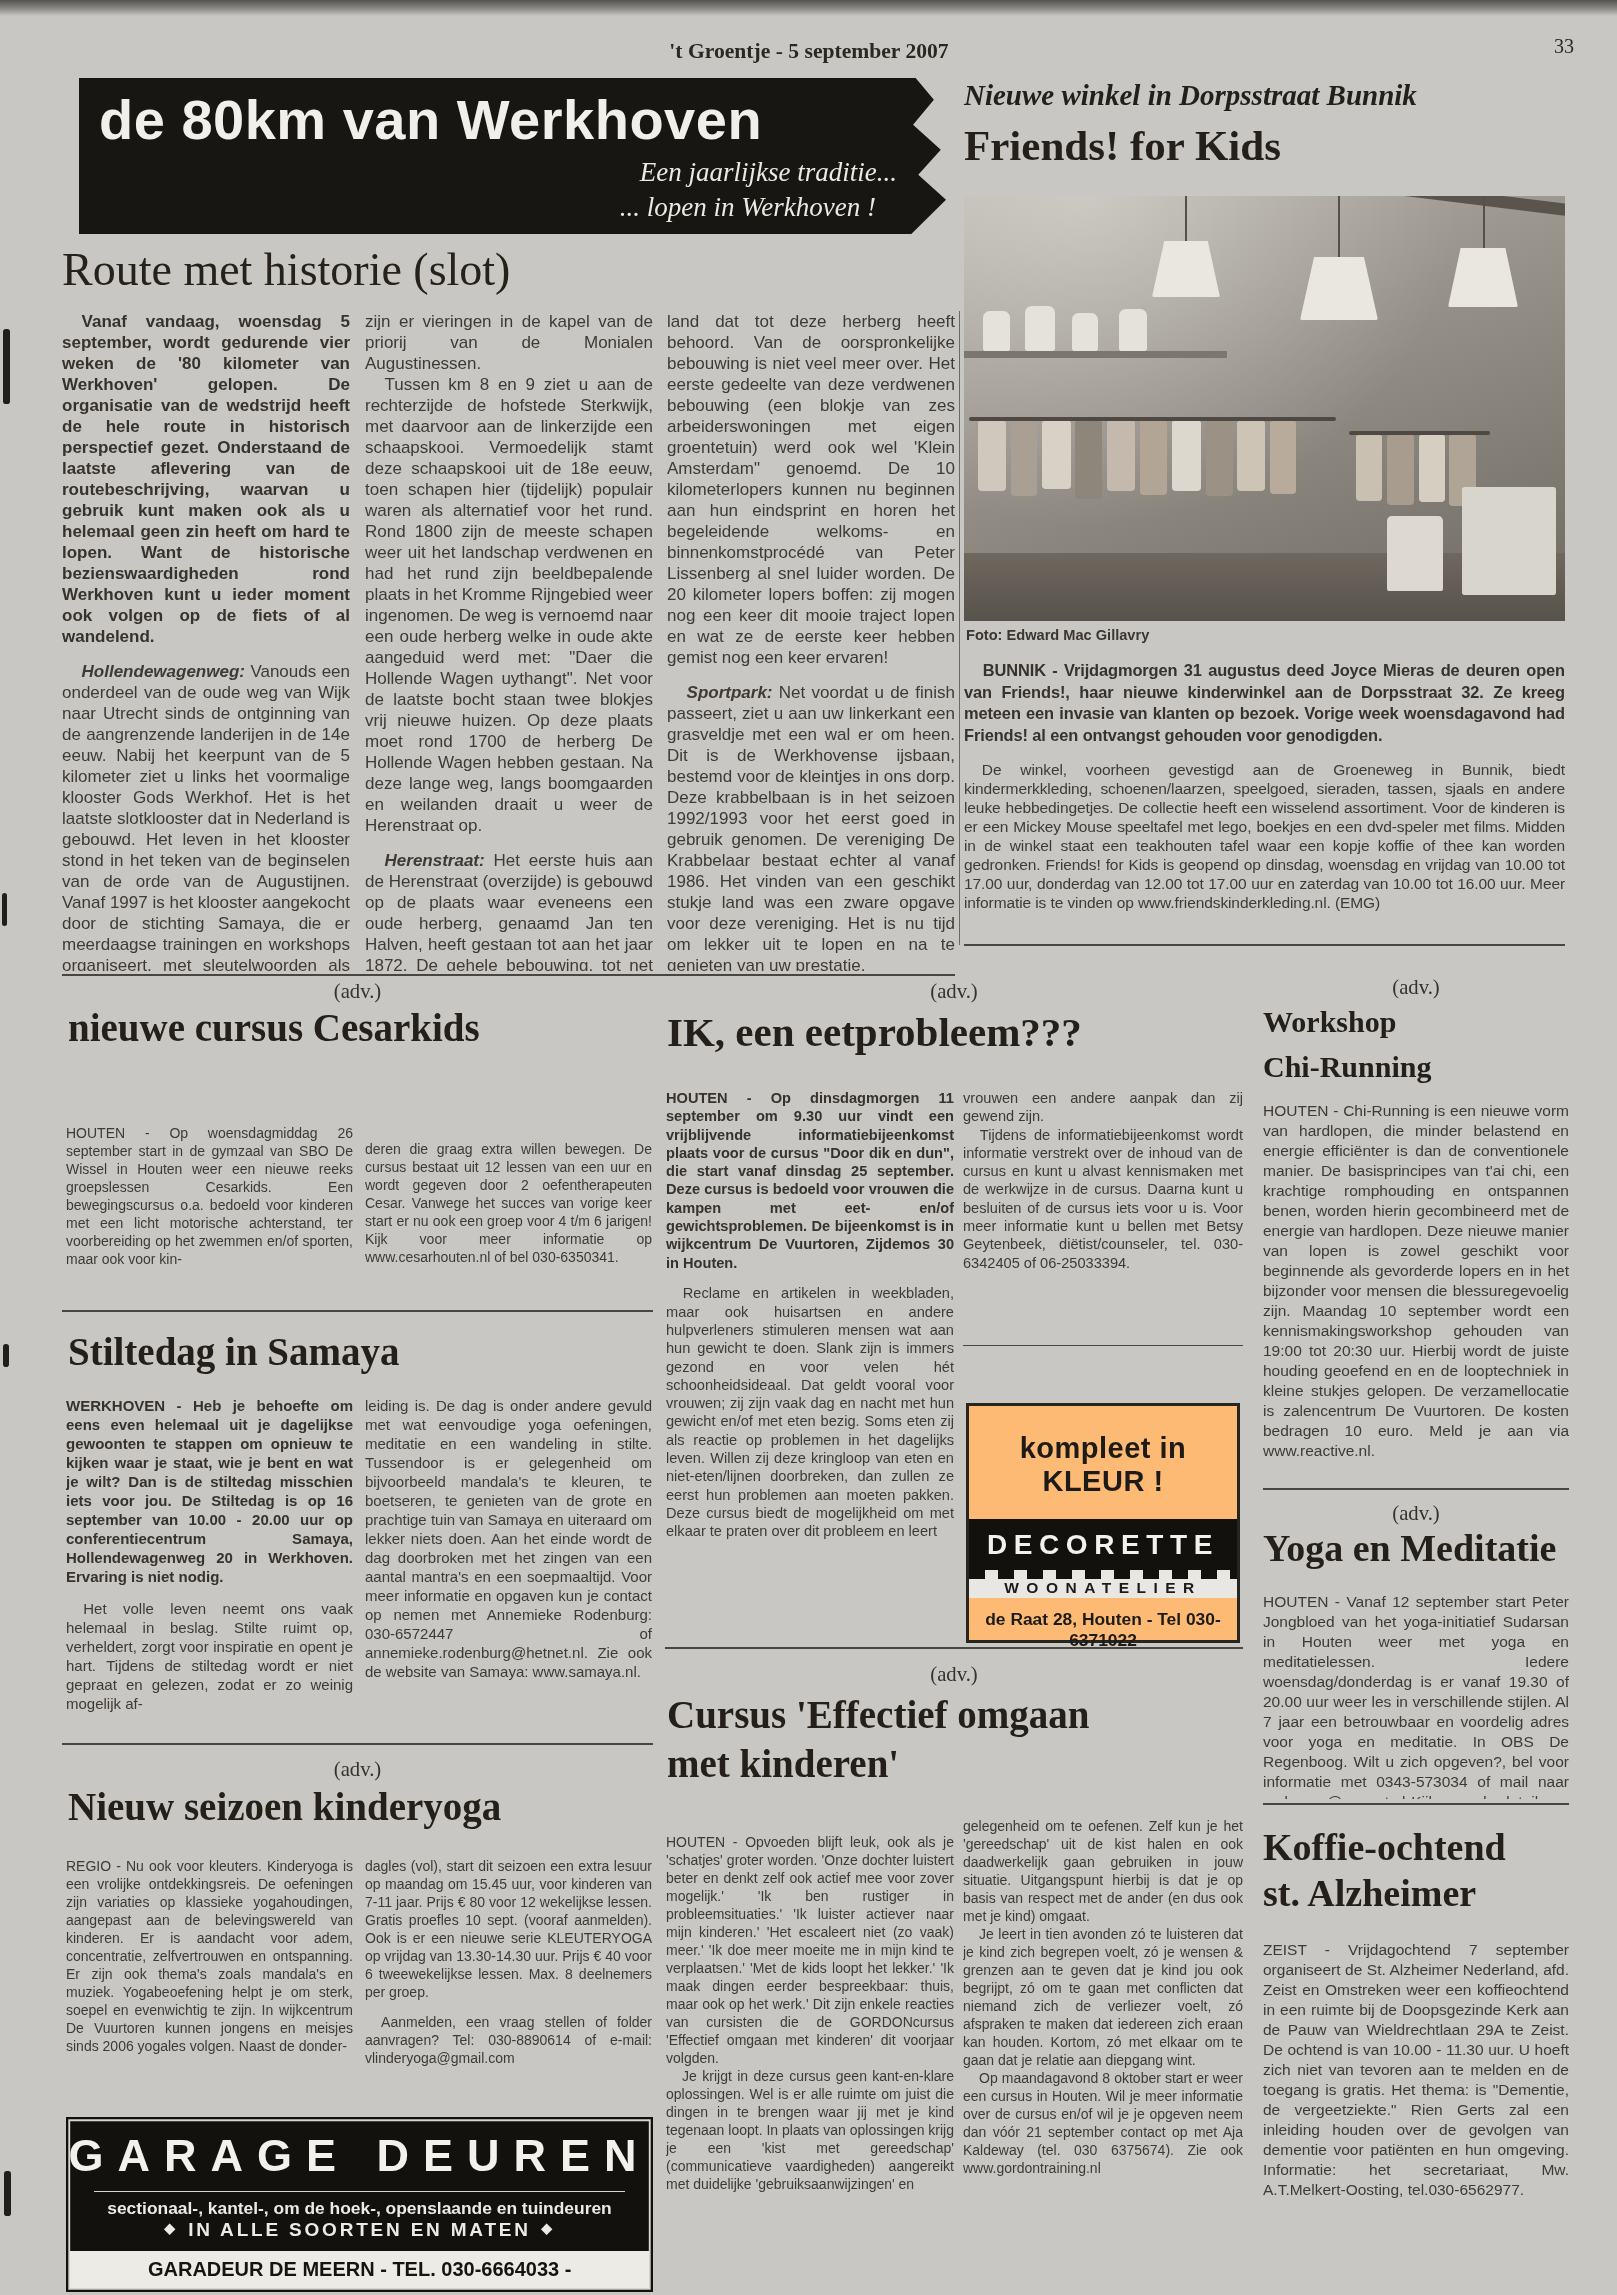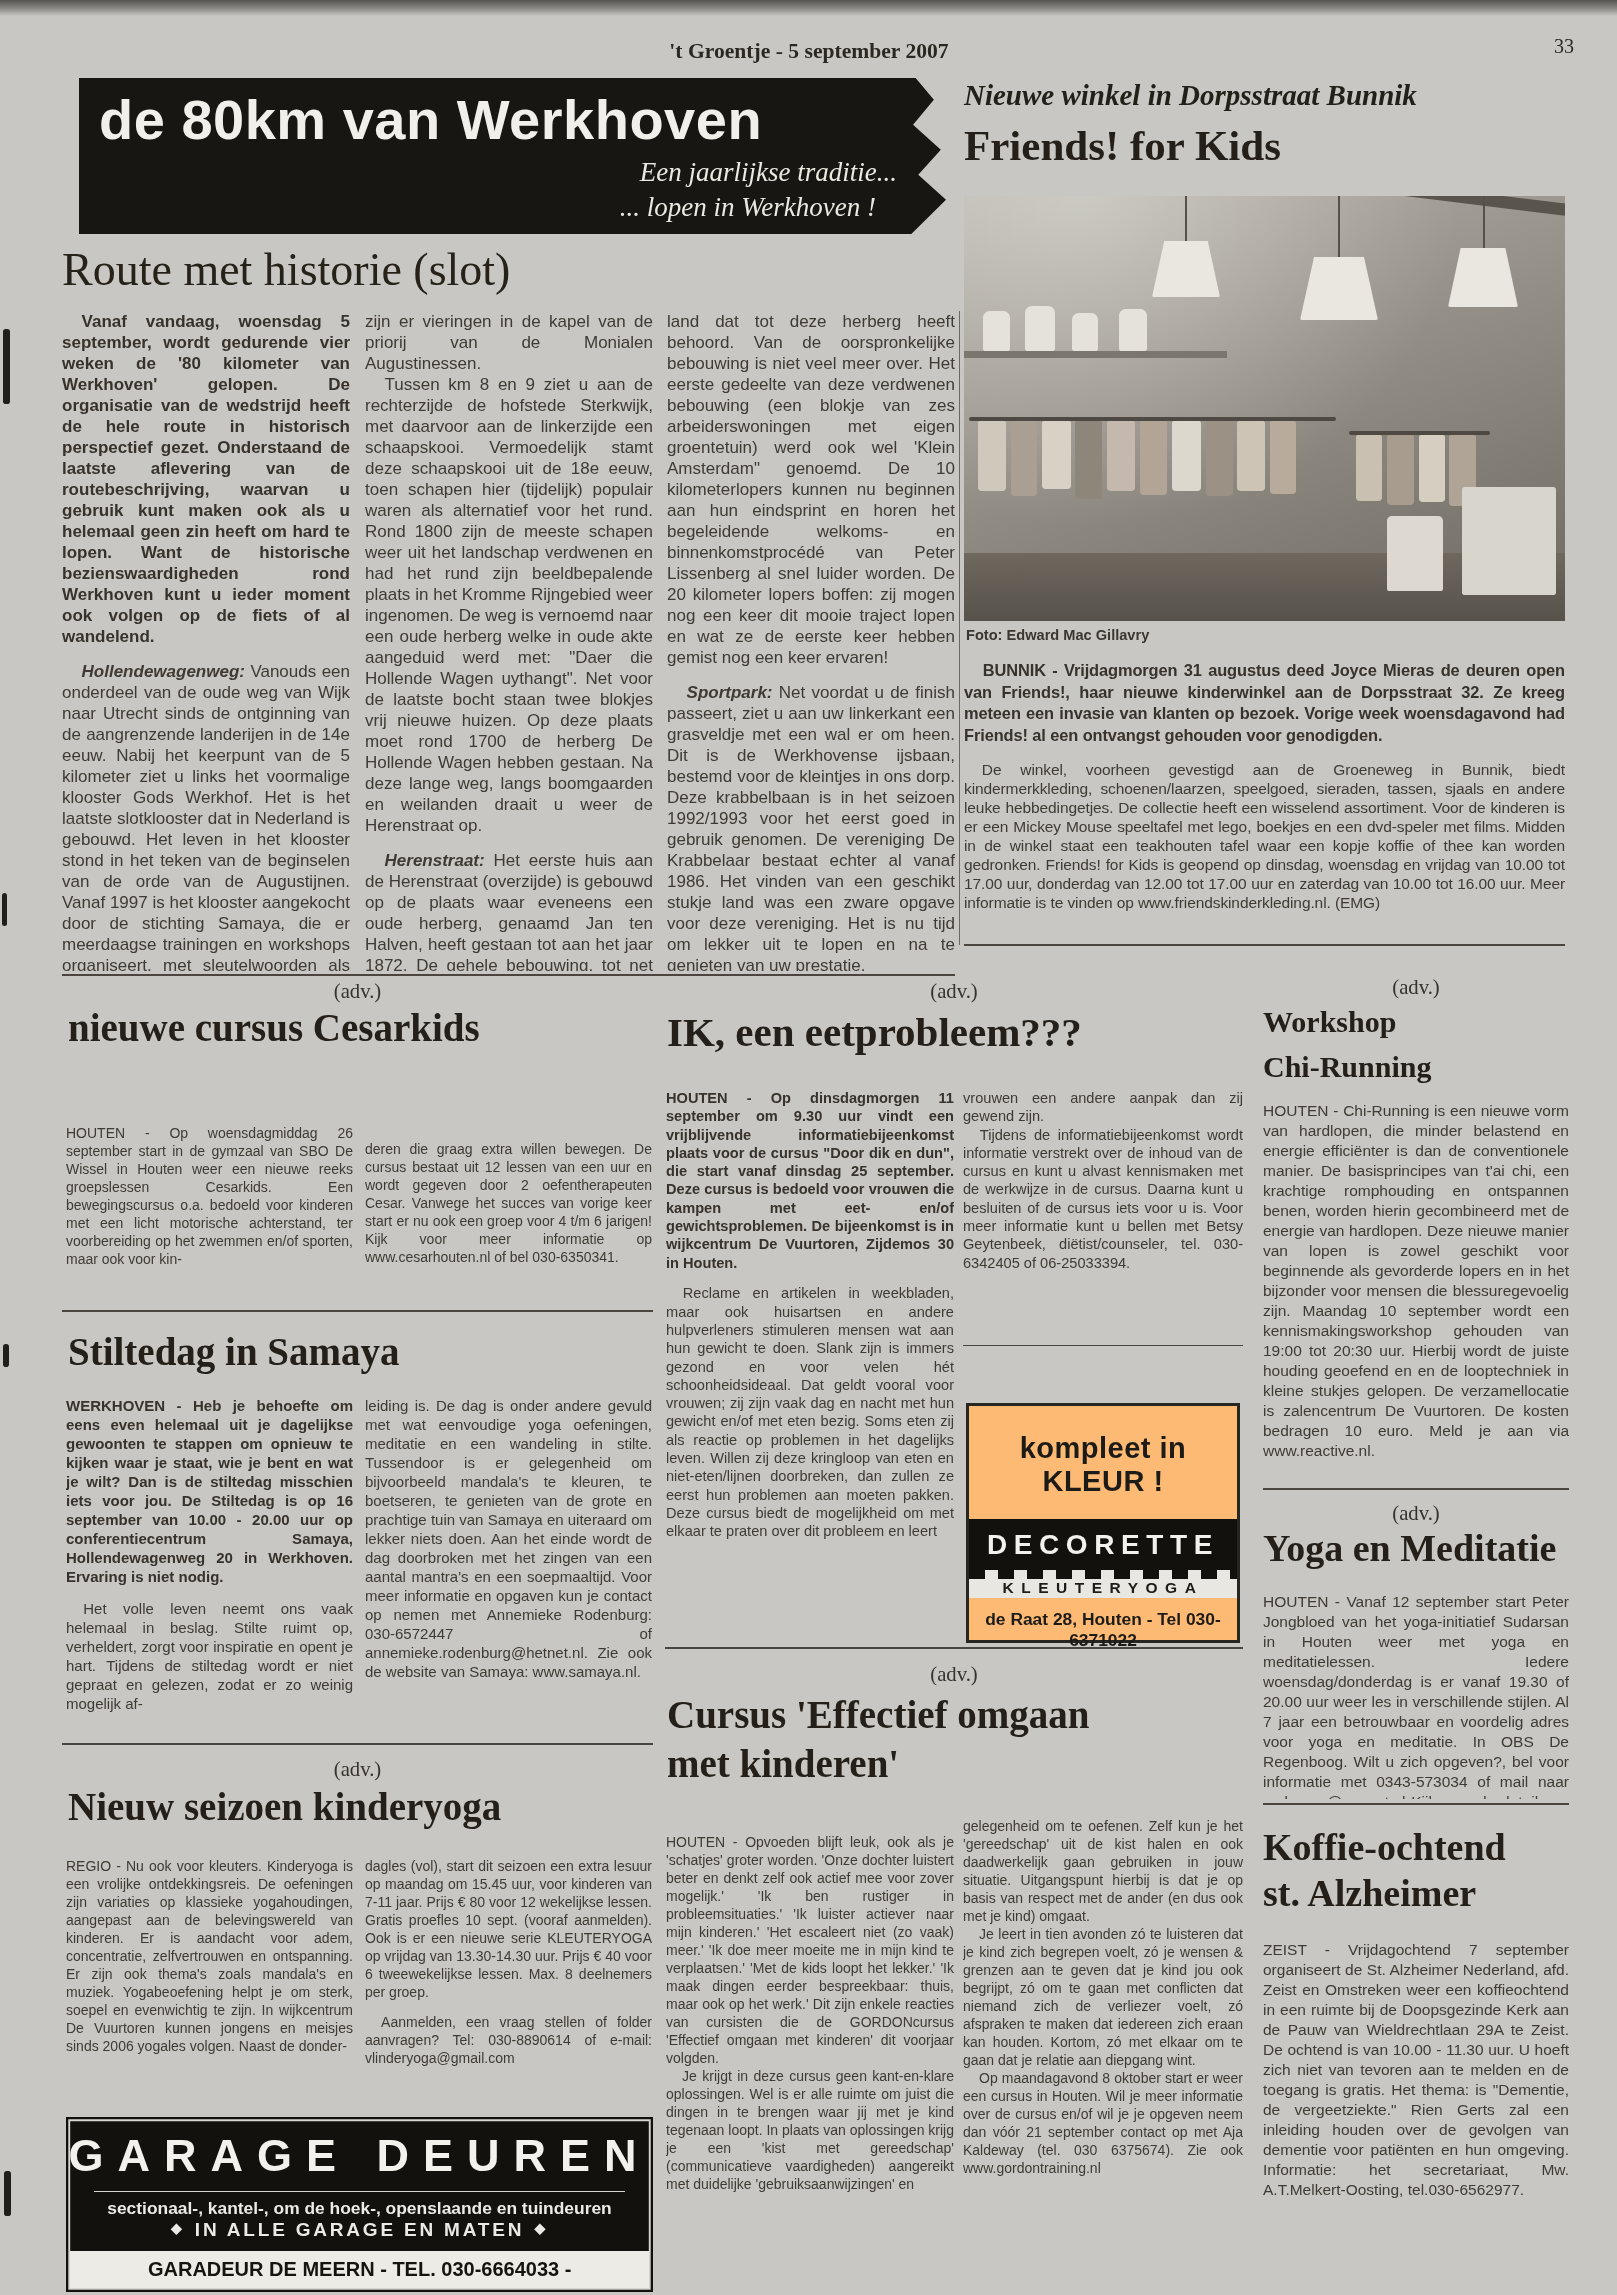--- a/index.html
+++ b/index.html
@@ -167,21 +167,21 @@
   <div class="abs body-col" style="left:365px;top:1857px;width:287px;height:254px;font-size:14px;line-height:18px;">
     <p class="noindent">dagles (vol), start dit seizoen een extra lesuur op maandag om 15.45 uur, voor kinderen van 7-11 jaar. Prijs € 80 voor 12 wekelijkse lessen. Gratis proefles 10 sept. (vooraf aanmelden). Ook is er een nieuwe serie KLEUTERYOGA op vrijdag van 13.30-14.30 uur. Prijs € 40 voor 6 tweewekelijkse lessen. Max. 8 deelnemers per groep.</p>
     <p class="gap">Aanmelden, een vraag stellen of folder aanvragen? Tel: 030-8890614 of e-mail: vlinderyoga@gmail.com</p>
   </div>
 
   <div id="garage" class="abs" style="left:66px;top:2117px;width:587px;height:175px;">
     <div class="abs gtitle" style="left:0;top:13px;width:587px;">GARAGE DEUREN</div>
     <div class="abs" style="left:28px;top:74px;width:531px;height:1.4px;background:#d8d6d0;"></div>
     <div class="abs gl1" style="left:0;top:81px;width:587px;">sectionaal-, kantel-, om de hoek-, openslaande en tuindeuren</div>
     <div class="abs gl2" style="left:0;top:102px;width:587px;">
-      <span class="dia">◆</span><span>IN ALLE GARAGE EN MATEN</span><span class="dia">◆</span>
+      <span class="dia">◆</span><span>IN ALLE SOORTEN EN MATEN</span><span class="dia">◆</span>
     </div>
     <div class="abs gfoot" style="left:4.2px;top:134px;width:579px;height:37px;">GARADEUR DE MEERN - TEL. 030-6664033 - WWW.GARADEUR.NL</div>
   </div>
 
   <div class="abs adv" style="left:665px;top:980px;width:578px;">(adv.)</div>
   <div class="abs serifhead" style="left:667px;top:1008px;width:583px;font-size:41px;">IK, een eetprobleem???</div>
   <div class="abs body-col" style="left:666px;top:1089px;width:288px;height:550px;font-size:14.6px;line-height:18.3px;">
     <p class="noindent boldp">HOUTEN - Op dinsdagmorgen 11 september om 9.30 uur vindt een vrijblijvende informatiebijeenkomst plaats voor de cursus "Door dik en dun", die start vanaf dinsdag 25 september. Deze cursus is bedoeld voor vrouwen die kampen met eet- en/of gewichtsproblemen. De bijeenkomst is in wijkcentrum De Vuurtoren, Zijdemos 30 in Houten.</p>
     <p class="gap">Reclame en artikelen in weekbladen, maar ook huisartsen en andere hulpverleners stimuleren mensen wat aan hun gewicht te doen. Slank zijn is immers gezond en voor velen hét schoonheidsideaal. Dat geldt vooral voor vrouwen; zij zijn vaak dag en nacht met hun gewicht en/of met eten bezig. Soms eten zij als reactie op problemen in het dagelijks leven. Willen zij deze kringloop van eten en niet-eten/lijnen doorbreken, dan zullen ze eerst hun problemen aan moeten pakken. Deze cursus biedt de mogelijkheid om met elkaar te praten over dit probleem en leert</p>
   </div>
@@ -190,21 +190,21 @@
     <p>Tijdens de informatiebijeenkomst wordt informatie verstrekt over de inhoud van de cursus en kunt u alvast kennismaken met de werkwijze in de cursus. Daarna kunt u besluiten of de cursus iets voor u is. Voor meer informatie kunt u bellen met Betsy Geytenbeek, diëtist/counseler, tel. 030-6342405 of 06-25033394.</p>
   </div>
   <div class="abs rule" style="left:963px;top:1345px;width:280px;height:1.4px;"></div>
 
   <div id="decorette" class="abs" style="left:966px;top:1403px;width:268px;height:234px;">
     <div class="abs k1" style="left:0;top:26px;width:268px;">kompleet in</div>
     <div class="abs k2" style="left:0;top:59px;width:268px;">KLEUR !</div>
     <div class="abs band" style="left:0;top:113px;width:268px;height:51px;">DECORETTE</div>
     <div class="abs" style="left:0;top:164px;width:268px;height:28px;background:#e9e7e1;"></div>
     <div class="abs teeth" style="left:0;top:164px;width:268px;height:12.2px;"></div>
-    <div class="abs woon" style="left:0;top:173px;width:268px;">KLEUTERYOGA</div>
+    <div class="abs woon" style="left:0;top:173px;width:268px;">WOONATELIER</div>
     <div class="abs addr" style="left:0;top:203px;width:268px;">de Raat 28, Houten - Tel 030-6371022</div>
   </div>
   <div class="abs rule" style="left:665px;top:1647px;width:578px;"></div>
 
   <div class="abs adv" style="left:665px;top:1663px;width:578px;">(adv.)</div>
   <div class="abs serifhead" style="left:667px;top:1690px;width:583px;font-size:39px;line-height:49px;">
     <div>Cursus 'Effectief omgaan</div>
     <div>met kinderen'</div>
   </div>
   <div class="abs body-col" style="left:666px;top:1817px;width:288px;height:470px;font-size:14px;line-height:18px;margin-top:16px;">

